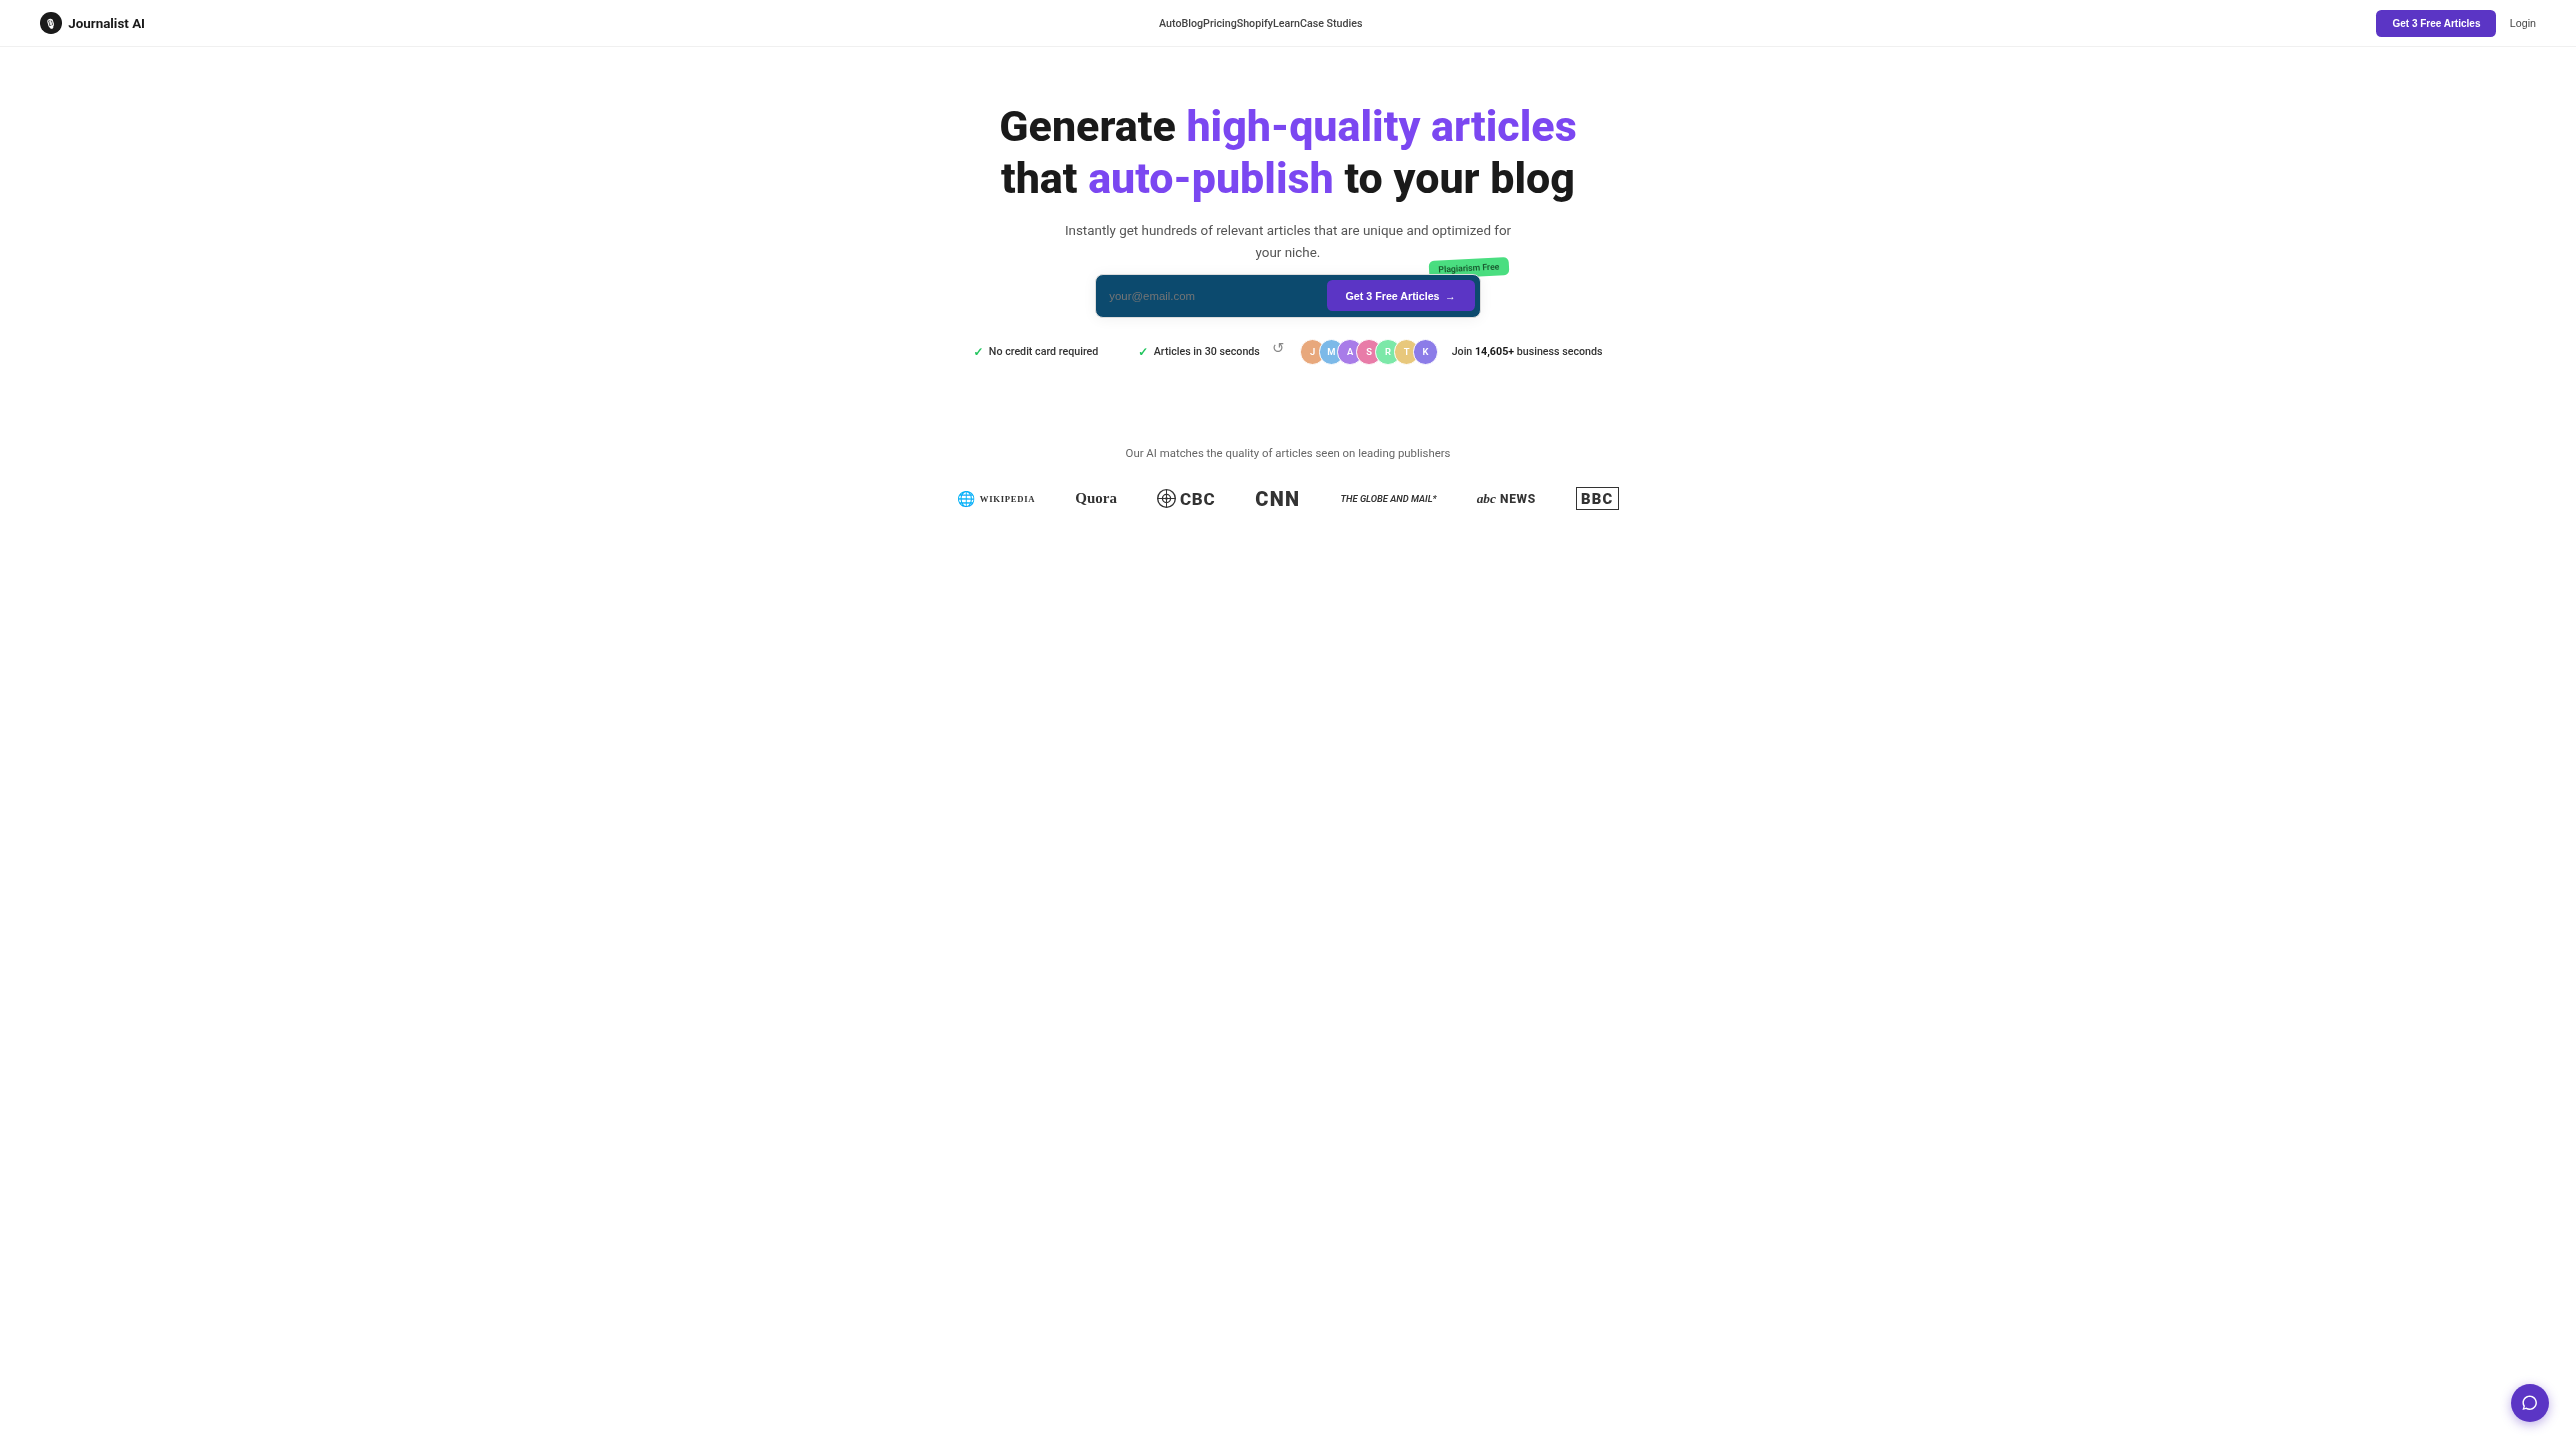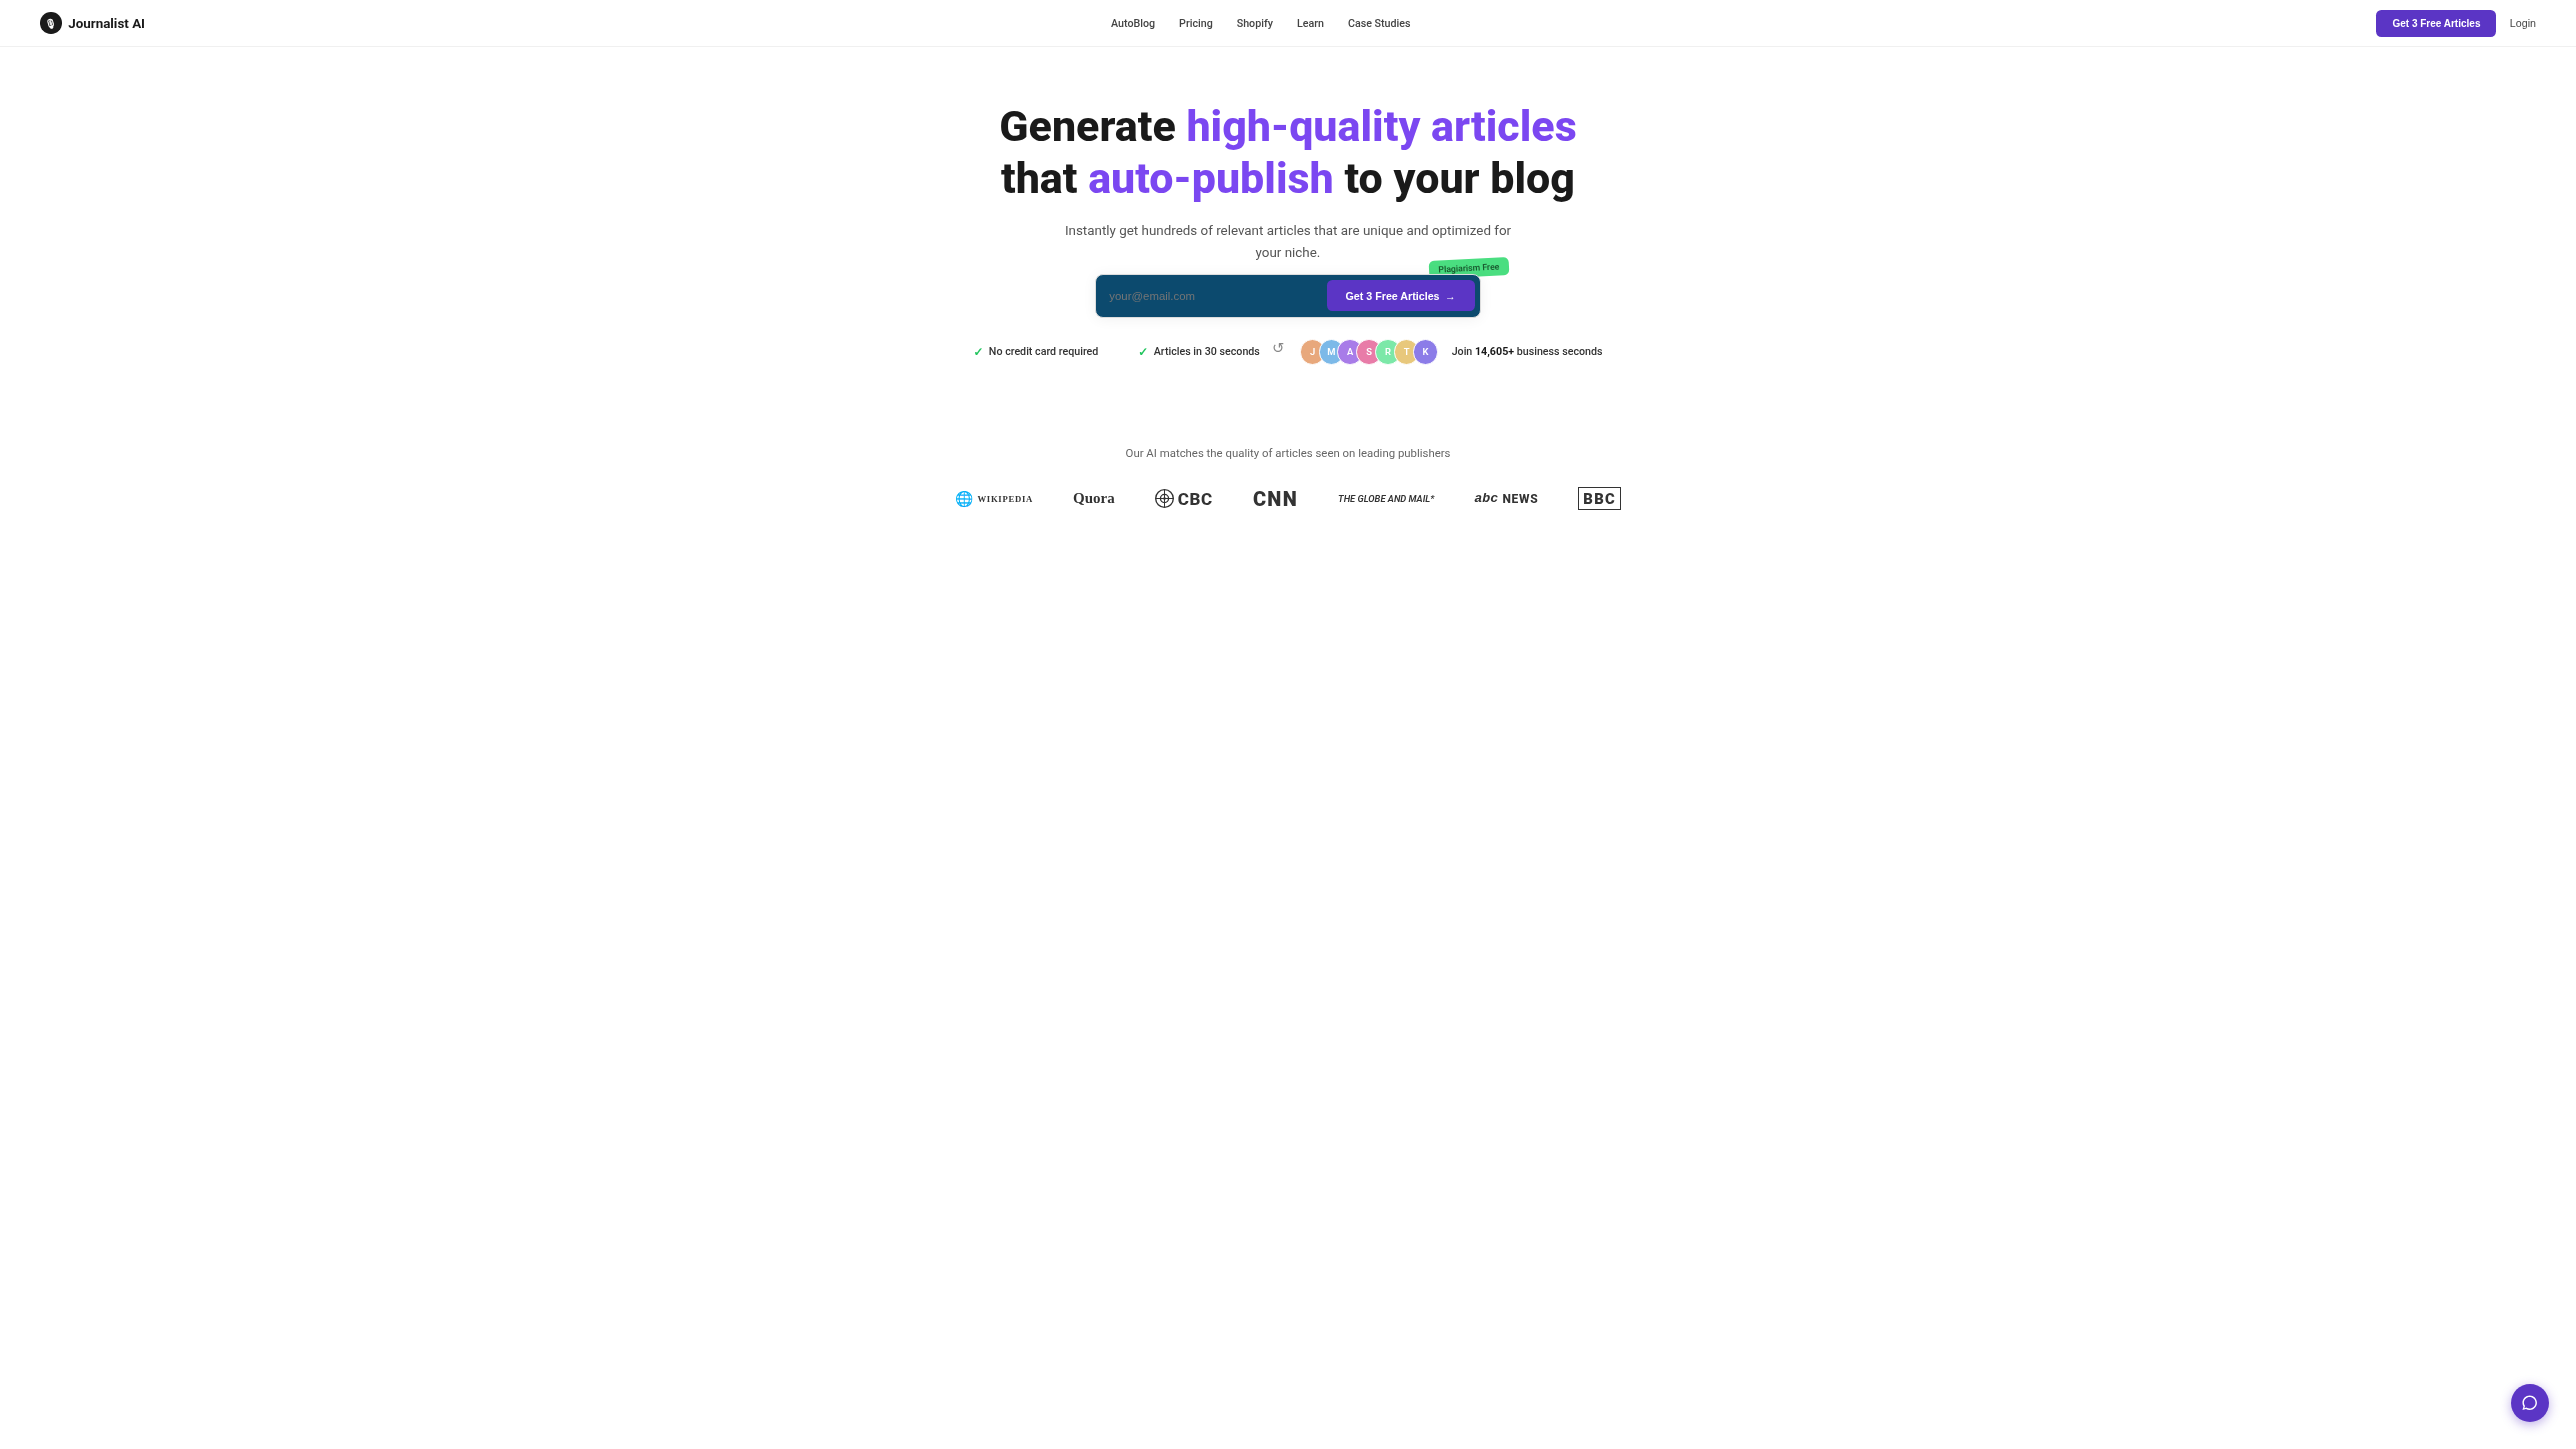--- a/index.html
+++ b/index.html
@@ -40,21 +40,20 @@
       border-radius: 50%;
       display: flex;
       align-items: center;
       justify-content: center;
       color: white;
       font-size: 9.4px;
     }
     .nav-links {
       display: flex;
       align-items: center;
-      gap: 24px;
       list-style: none;
     }
     .nav-links a {
       text-decoration: none;
       color: #444;
       font-size: 10.7px;
       font-weight: 500;
     }
     .nav-right {
       display: flex;
@@ -387,21 +386,21 @@
 
     <div class="pub-logo cnn">
       <span style="font-size:20px; font-weight:900; letter-spacing:1.3px;">CNN</span>
     </div>
 
     <div class="pub-logo globe">
       <span style="font-size:9.4px; font-weight:600; font-style:italic;">THE GLOBE AND MAIL*</span>
     </div>
 
     <div class="pub-logo abc">
-      <span style="font-size:13.4px; font-style:italic; font-family:Liberation Mono, monospace;">abc</span>
+      <span style="font-size:13.4px; font-style:italic; font-family:Liberation Serif, serif;">abc</span>
       <span style="font-size:12px; font-weight:800; letter-spacing:0.7px;">NEWS</span>
     </div>
 
     <div class="pub-logo bbc">
       <span style="font-size:14.8px; font-weight:900; border: 1.3px solid #333; padding: 1.3px 4px;">BBC</span>
     </div>
 
   </div>
 </section>
 

